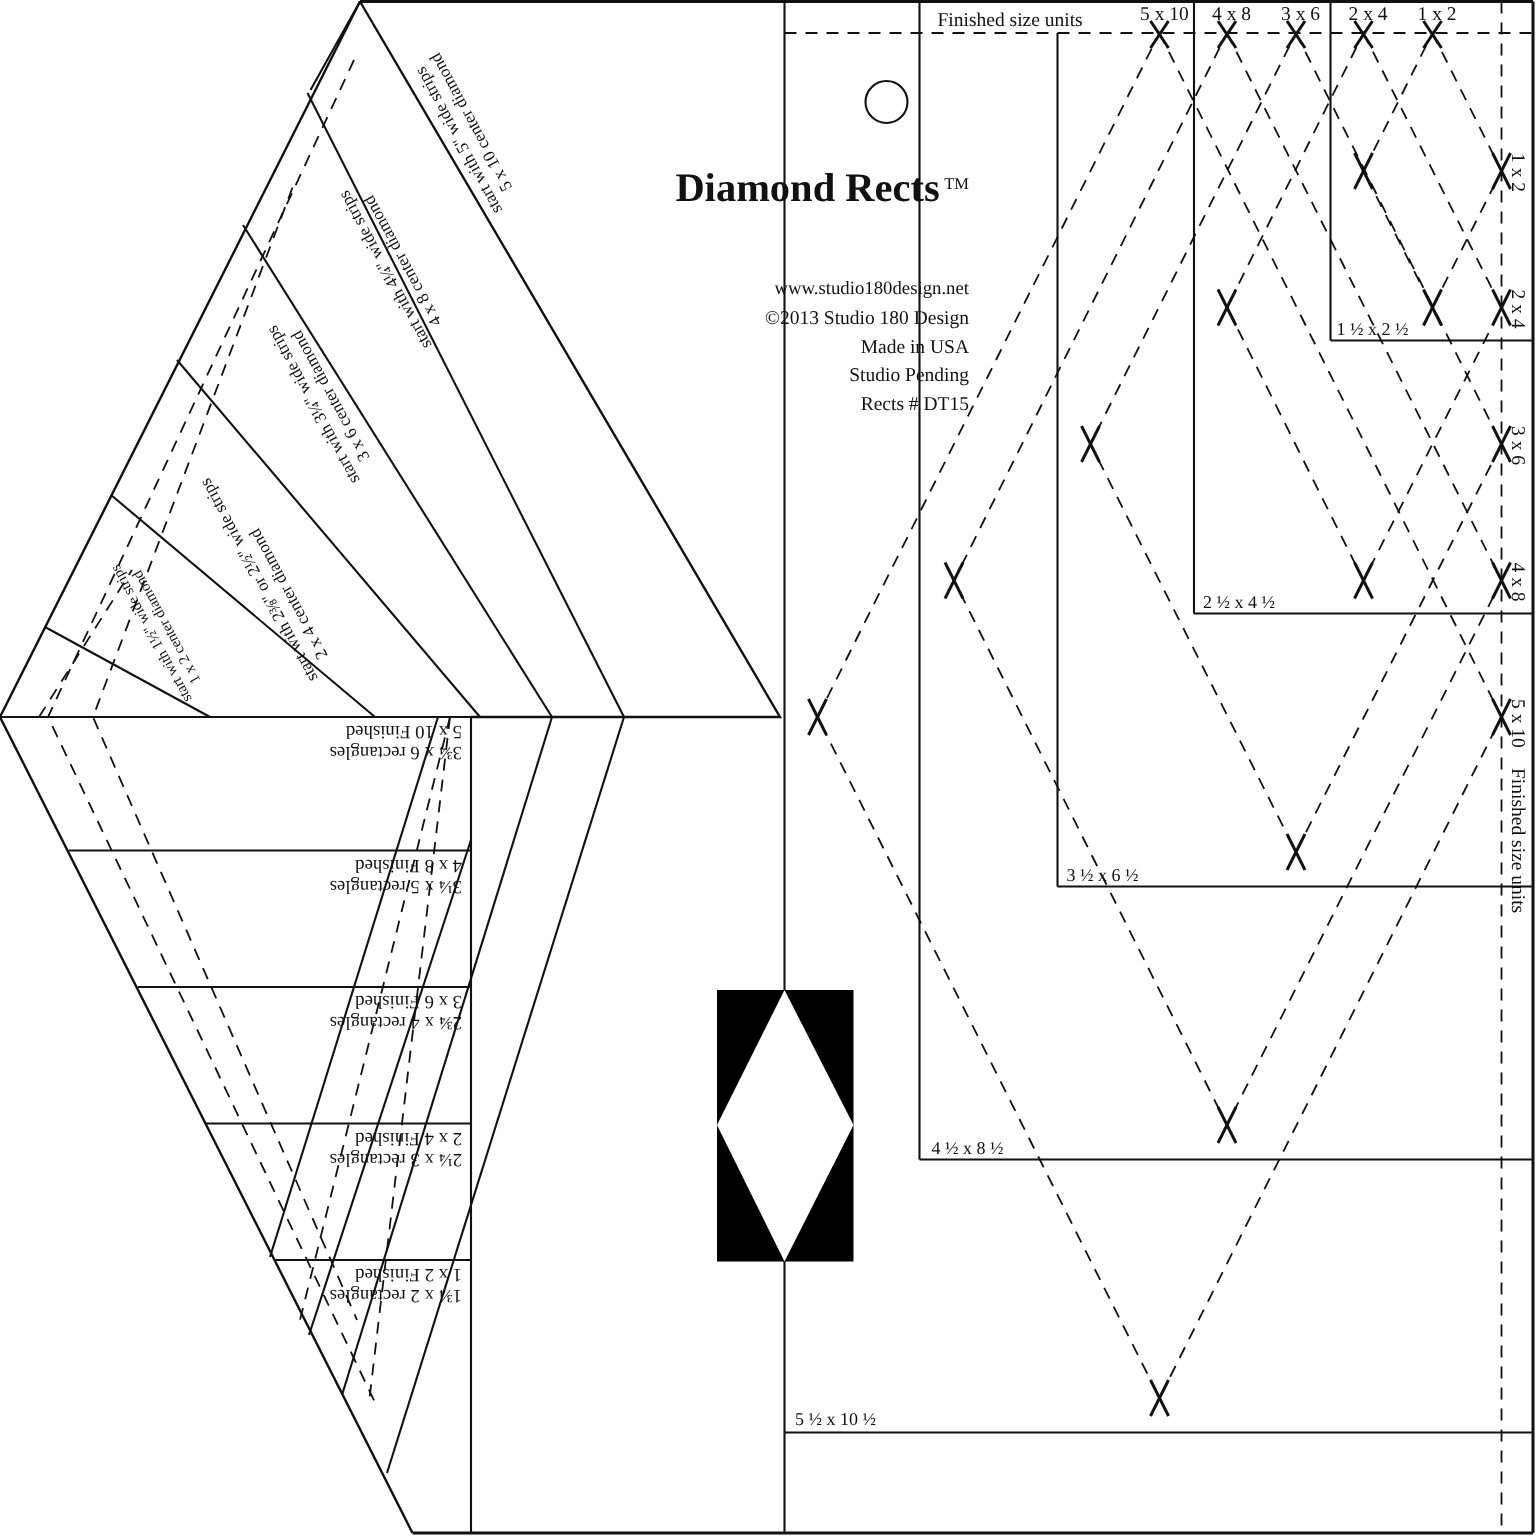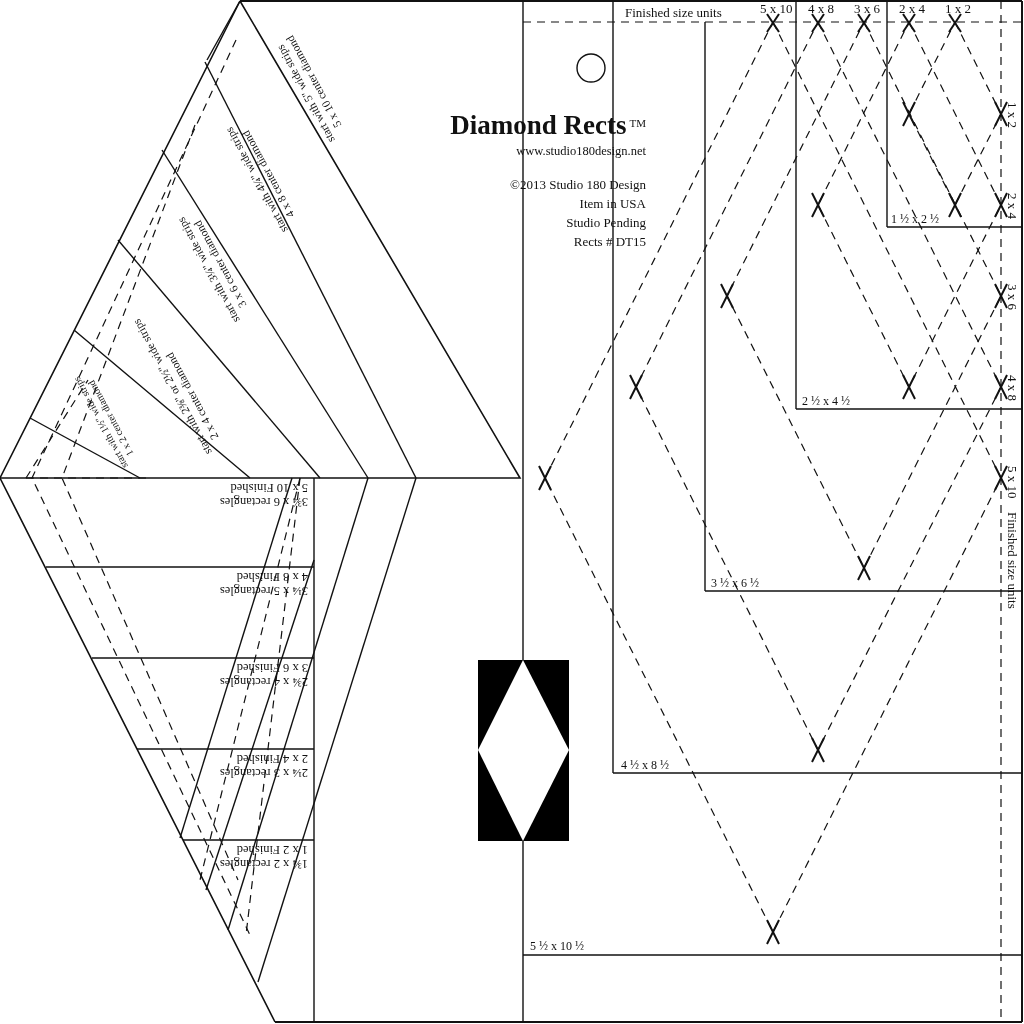--- a/index.html
+++ b/index.html
@@ -3,21 +3,21 @@
 <meta charset="utf-8">
 <style>
   html, body { margin: 0; padding: 0; background: #ffffff; }
   body { width: 1024px; height: 1024px; position: relative; overflow: hidden; font-family: "Liberation Serif", "DejaVu Serif", serif; color: #111; }
   svg { position: absolute; left: 0; top: 0; }
   .serif { font-family: "Liberation Serif", "DejaVu Serif", serif; }
   .title-block { position: absolute; left: 420px; top: 108px; width: 226px; text-align: right; }
   .title { font-size: 27px; font-weight: bold; letter-spacing: 0px; line-height: 34px; }
   .tm { font-size: 11px; vertical-align: top; position: relative; top: -2px; margin-left: 3px; font-weight: normal; }
   .line { font-size: 13px; line-height: 19px; }
-  .line.small { font-size: 12.5px; }
+  .line.small { font-size: 12.5px; margin-top: 41px; }
 </style>
 </head>
 <body>
 
 <svg width="1024" height="1024" viewBox="0 0 1024 1024">
   <g stroke="#111" fill="none" stroke-width="1.4">
 
     <line x1="240" y1="1" x2="1022" y2="1" stroke-width="2"></line>
     <line x1="1022" y1="1" x2="1022" y2="1022" stroke-width="2"></line>
     <line x1="275" y1="1022" x2="1022" y2="1022" stroke-width="2"></line>
@@ -234,17 +234,17 @@
       <text x="0" y="0">1 x 2 Finished</text>
     </g>
   </g>
 </svg>
 
 <div class="title-block">
   <div class="title">
     <span>Diamond Rects</span><span class="tm">TM</span>
   </div>
   <div class="line small">www.studio180design.net</div>
-  <div class="line" style="margin-top:14px;">©2013 Studio 180 Design</div>
-  <div class="line">Item in USA</div>
+  <div class="line" style="">©2013 Studio 180 Design</div>
+  <div class="line">Made in USA</div>
   <div class="line">Studio Pending</div>
   <div class="line">Rects # DT15</div>
 </div>
 
 </body></html>

